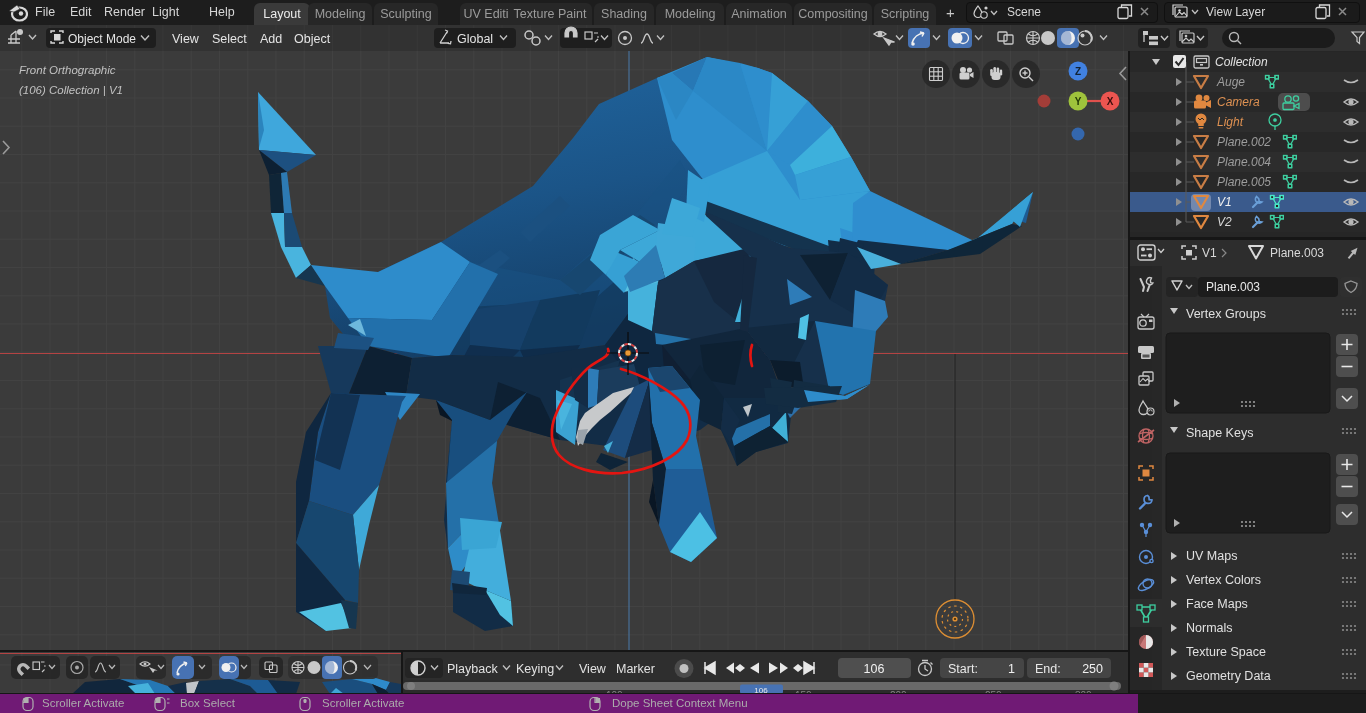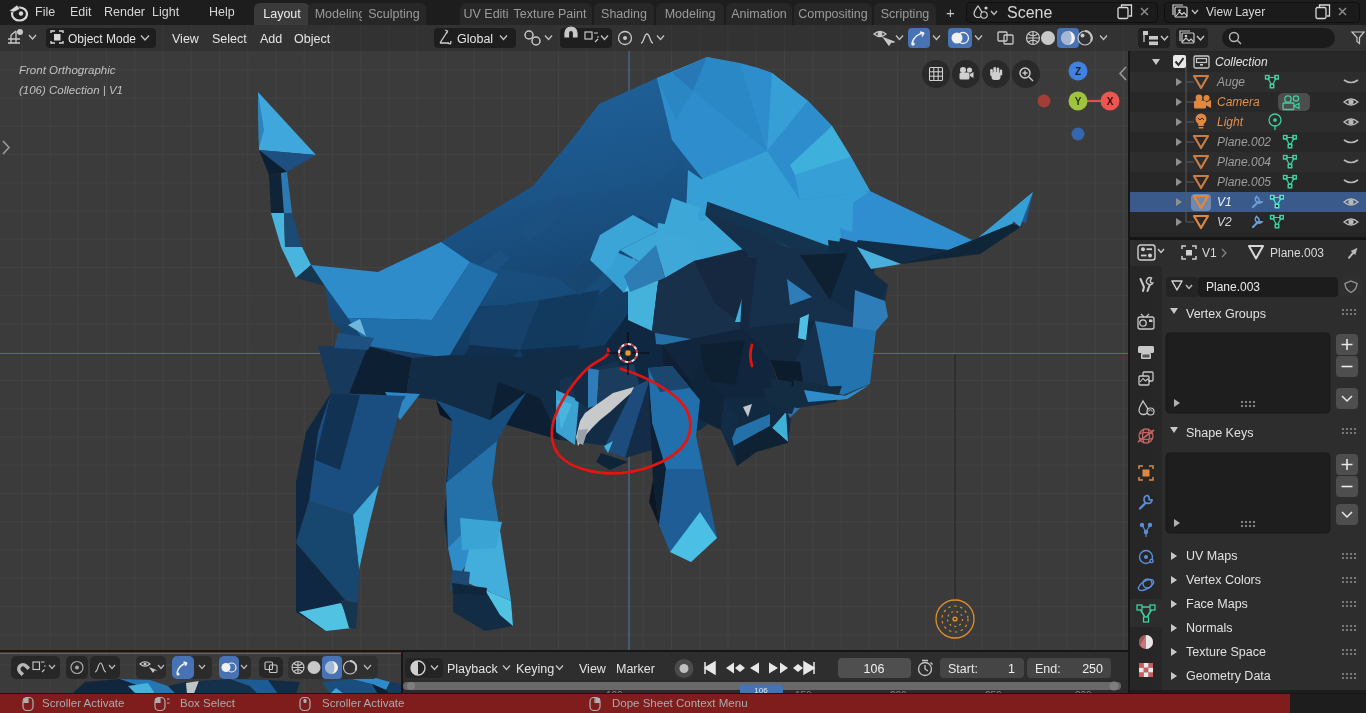--- a/index.html
+++ b/index.html
@@ -26,21 +26,21 @@
   #vptext { position:absolute; left:19px; top:9px; color:#c2c2c2; font-size:11.5px; line-height:20px;font-style:italic; }
 
   #outlhead { left:1130px; top:25px; width:236px; height:26px; background:#323232; z-index:20; }
   #outliner { left:1130px; top:51px; width:258px; height:186px; background:#262626; z-index:10;font-style:italic; }
   #prophead { left:1130px; top:240px; width:236px; height:26px; background:#2d2d2d; z-index:10; }
   #props { left:1162px; top:266px; width:204px; height:424px; background:#2d2d2d; z-index:10; }
   #tabstrip { left:1130px; top:266px; width:32px; height:424px; background:#262626; z-index:10; }
 
   #miniview { left:0; top:652px; width:401px; height:42px; background:#3b3b3b; overflow:hidden; z-index:10; }
   #timeline { left:403px; top:652px; width:725px; height:42px; background:#2e2e2e; z-index:10; }
-  #statusbar { left:0; top:694px; width:1290px; height:19px; background:#7f1d1d;
+  #statusbar { left:0; top:694px; width:1138px; height:19px; background:#701a75;
     color:#ababab; font-size:11.5px; line-height:19px; z-index:30; }
   .vborder { position:absolute; background:#161616; z-index:15; }
   .ic { position:absolute; }
 </style>
 </head>
 <body>
 <div id="stage">
 
   <div id="viewport" class="abs">
     <div class="grid"></div>
@@ -263,32 +263,32 @@
       <circle cx="13" cy="10.5" r="2.2" fill="#d8d8d8"></circle>
       <path d="M1 8 L9 2 L12 6 L6 9 Z" fill="#d8d8d8" stroke="#1d1d1d" stroke-width="0.6"></path>
     </svg>
     <div class="menu" style="left:35px">File</div>
     <div class="menu" style="left:70px">Edit</div>
     <div class="menu" style="left:104px">Render</div>
     <div class="menu" style="left:152px">Light</div>
     <div class="menu" style="left:209px">Help</div>
     <div class="tab active" style="left:254px;width:56px">Layout</div>
     <div class="tab" style="left:308px;width:64px">Modeling</div>
-    <div class="tab" style="left:362px;width:64px">Sculpting</div>
+    <div class="tab" style="left:374px;width:64px">Sculpting</div>
     <div class="tab" style="left:460px;width:66px">UV Editing</div>
     <div class="tab" style="left:508px;width:84px">Texture Paint</div>
     <div class="tab" style="left:594px;width:60px">Shading</div>
     <div class="tab" style="left:656px;width:68px">Modeling</div>
     <div class="tab" style="left:726px;width:66px">Animation</div>
     <div class="tab" style="left:794px;width:78px">Compositing</div>
     <div class="tab" style="left:874px;width:62px">Scripting</div>
     <div class="menu" style="left:946px;font-size:15px;color:#c8c8c8">+</div>
 
     <div class="idblock" style="left:966px;width:192px"></div>
-    <div class="menu" style="left:1007px;font-size:16px">Scene</div>
+    <div class="menu" style="left:1007px;font-size:12px">Scene</div>
     <div class="idblock" style="left:1164px;width:196px"></div>
     <div class="menu" style="left:1206px;font-size:12px">View Layer</div>
     <svg class="ic" style="left:966px;top:0" width="400" height="25" viewBox="0 0 400 25">
       <g transform="translate(8,5)">
         <path d="M3,0 C5,3 7,5 7,7.5 a4,4 0 1 1 -8,0 C-1,5 1,3 3,0 z" fill="none" stroke="#d0d0d0" stroke-width="1.2" transform="translate(1,1)"></path>
         <circle cx="10" cy="10" r="3.2" fill="#1b1b1b" stroke="#d0d0d0" stroke-width="1.1"></circle>
         <circle cx="12" cy="3" r="1.6" fill="#d0d0d0"></circle>
         <path d="M17,6 l3,3.5 l3,-3.5" fill="none" stroke="#c0c0c0" stroke-width="1.3"></path>
       </g>
       <g transform="translate(152,4)" fill="none" stroke="#d8d8d8" stroke-width="1.3">

